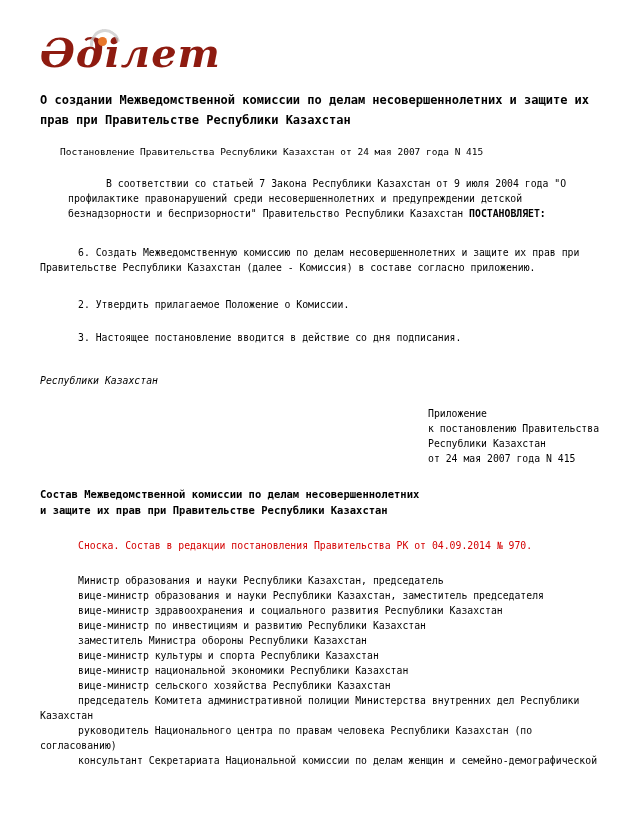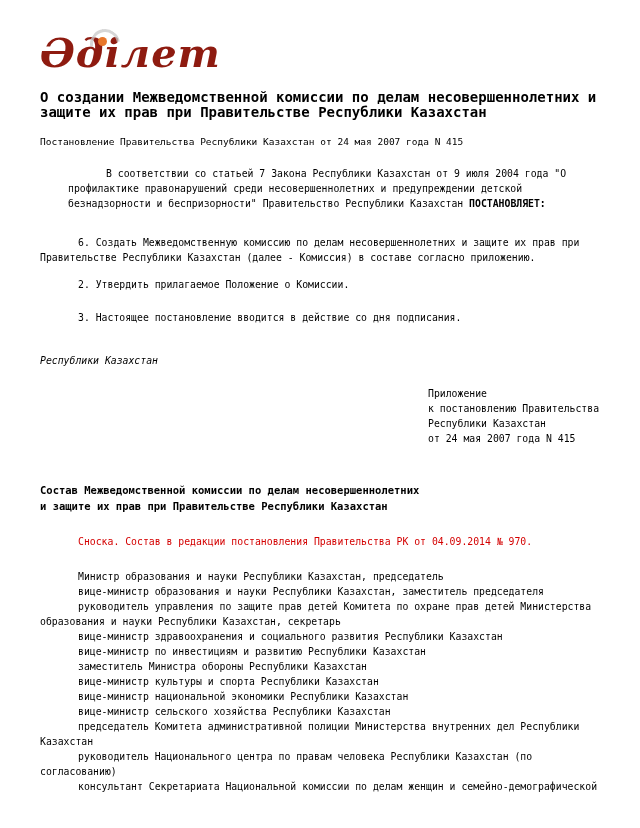--- a/index.html
+++ b/index.html
@@ -53,45 +53,46 @@
     border-radius: 50%;
     border-bottom-color: transparent;
     border-right-color: transparent;
     transform: rotate(35deg);
     opacity: 0.75;
   }
 
   .title {
     margin-top: 14px;
     font-family: "DejaVu Sans Mono", monospace;
-    font-size: 14px;
+    font-size: 12px;
     font-weight: bold;
-    line-height: 15px;
+    line-height: 20px;
   }
   .subtitle {
     margin-top: 14px;
     font-size: 9.5px;
+    margin-left: 20px;
   }
   .para { text-indent: 38px; }
   .preamble { margin-top: 17px; margin-left: 28px; }
   .preamble b { font-weight: bold; }
   .item1 { margin-top: 24px; }
-  .item2 { margin-top: 12px; }
+  .item2 { margin-top: 22px; }
   .item3 { margin-top: 18px; }
   .signature {
     margin-top: 28px;
     font-style: italic;
   }
   .annex {
     margin-top: 18px;
     margin-left: 388px;
     white-space: nowrap;
   }
   .annex-title {
-    margin-top: 36px;
+    margin-top: 20px;
     font-family: "DejaVu Sans Mono", monospace;
     font-size: 10.5px;
     font-weight: bold;
     line-height: 16px;
   }
   .footnote {
     margin-top: 20px;
     color: #d40000;
   }
   .footnote a {
@@ -134,21 +135,20 @@
     <div>от 24 мая 2007 года N 415</div>
   </div>
 
   <h2 class="annex-title"><span>Состав Межведомственной комиссии по делам несовершеннолетних</span><br><span>и защите их прав при Правительстве Республики Казахстан</span></h2>
 
   <p class="para footnote"><span>Сноска. Состав в редакции постановления Правительства РК </span><a>от 04.09.2014 № 970</a><span>.</span></p>
 
   <div class="members">
     <p class="para member">Министр образования и науки Республики Казахстан, председатель</p>
     <p class="para member">вице-министр образования и науки Республики Казахстан, заместитель председателя</p>
-    <p class="para member">руководитель управления по защите прав детей Комитета по охране прав детей Министерства образования и науки Республики Казахстан, секретарь</p>
     <p class="para member">вице-министр здравоохранения и социального развития Республики Казахстан</p>
     <p class="para member">вице-министр по инвестициям и развитию Республики Казахстан</p>
     <p class="para member">заместитель Министра обороны Республики Казахстан</p>
     <p class="para member">вице-министр культуры и спорта Республики Казахстан</p>
     <p class="para member">вице-министр национальной экономики Республики Казахстан</p>
     <p class="para member">вице-министр сельского хозяйства Республики Казахстан</p>
     <p class="para member">председатель Комитета административной полиции Министерства внутренних дел Республики Казахстан</p>
     <p class="para member">руководитель Национального центра по правам человека Республики Казахстан (по согласованию)</p>
     <p class="para member">консультант Секретариата Национальной комиссии по делам женщин и семейно-демографической</p>
   </div>

